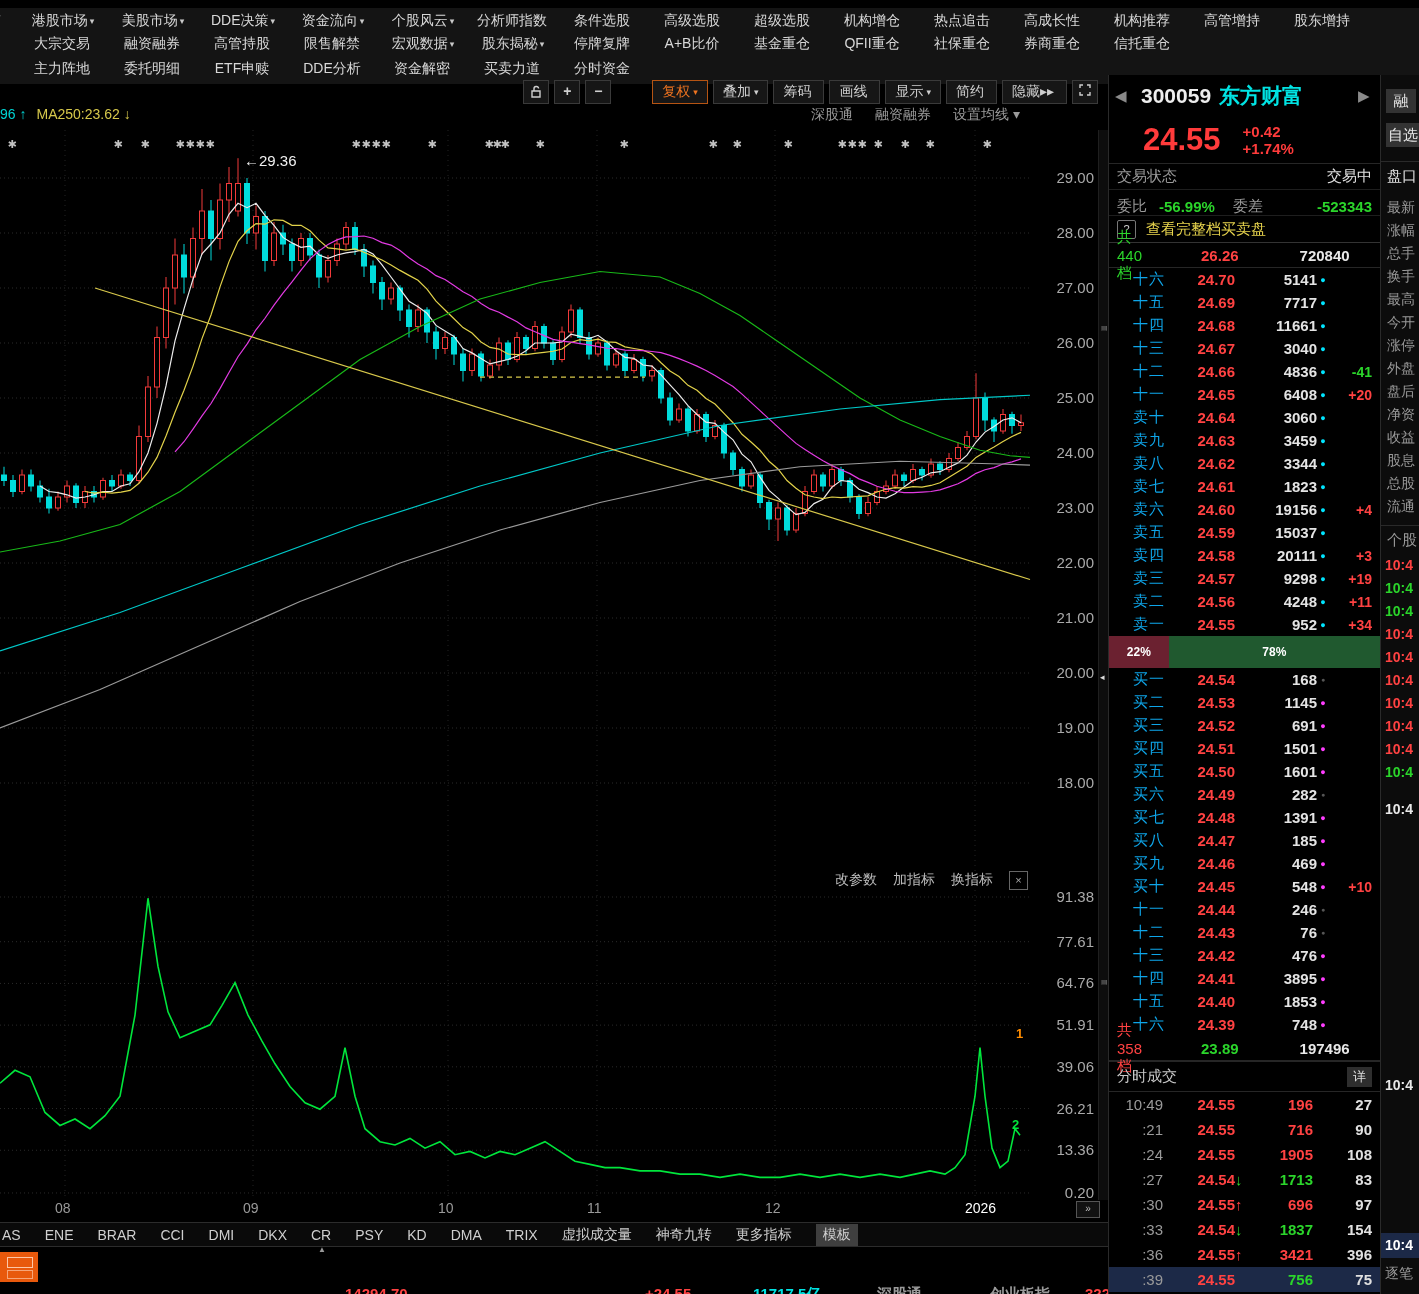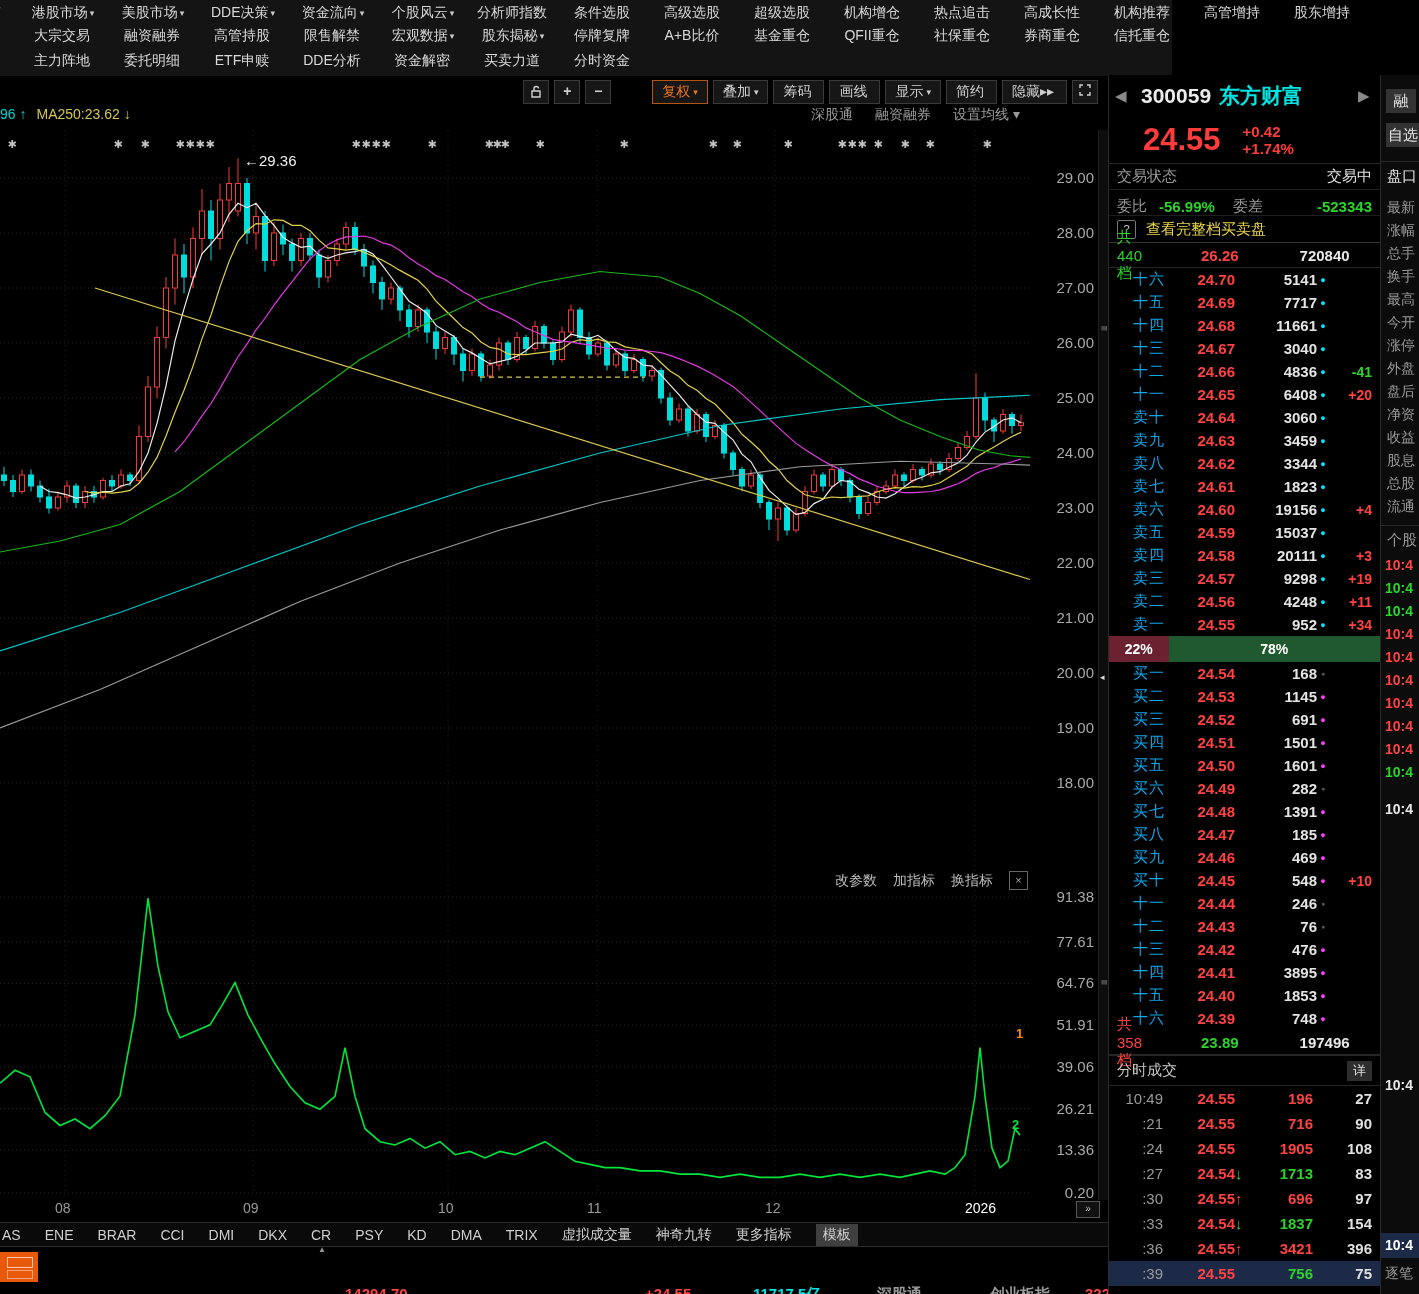--- a/index.html
+++ b/index.html
@@ -1,39 +1,39 @@
 <!DOCTYPE html>
 <html><head>
 <meta charset="utf-8">
 <style>
   html,body{margin:0;padding:0;background:#000;}
   .app{position:relative;width:1419px;height:1294px;background:#000;overflow:hidden;
        font-family:"Liberation Sans","DejaVu Sans",sans-serif;color:#ddd;-webkit-font-smoothing:antialiased;}
   
-  .menubar{position:absolute;left:0;top:0;width:1172px;height:76px;background:#141414;border-bottom:1px solid #000;}
+  .menubar{position:absolute;left:0;top:8px;width:1419px;height:76px;background:#141414;border-bottom:1px solid #000;}
   .mrow{position:absolute;left:18px;display:flex;}
   .mrow1{top:1px;} .mrow2{top:24px;} .mrow3{top:49px;}
   .mi{width:90px;height:23px;line-height:23px;text-align:center;font-size:14px;color:#d8d8d8;cursor:pointer;white-space:nowrap;}
   .mi .caret{font-size:9px;color:#c9c9c9;margin-left:2px;vertical-align:1px;}
   .edgecaret{position:absolute;left:-4px;top:4px;font-size:9px;color:#c9c9c9;}
   
   .toolbar{position:absolute;left:0;top:78px;width:1108px;height:27px;display:flex;justify-content:flex-end;align-items:center;gap:5px;padding-right:10px;box-sizing:border-box;}
   .tbtn{height:22px;line-height:20px;padding:0 9px;background:#161616;border:1px solid #3a3a3a;color:#cfcfcf;font-size:14px;cursor:pointer;white-space:nowrap;}
   .tbtn.accent{color:#f07420;border-color:#b65413;margin-left:36px;}
   .tbtn .caret{font-size:9px;margin-left:3px;vertical-align:1px;}
   .tbtn.sq{width:24px;padding:0;text-align:center;font-weight:700;}
   .subbar{position:absolute;left:0;top:106px;width:1108px;height:22px;font-size:14px;text-decoration:underline;}
   .subbar .maleft{position:absolute;left:0;top:0;}
   .ma96{color:#00d2d2;} .ma250{color:#d6c84b;margin-left:10px;}
   .subbar .links{position:absolute;right:88px;top:0;display:flex;gap:22px;color:#9a9a9a;}
   .subbar .links span{cursor:pointer;}
   
   .ksvg{position:absolute;left:0;top:130px;}
   .vsvg{position:absolute;left:0;top:865px;}
-  .subhead{position:absolute;top:871px;left:0;width:1028px;display:flex;justify-content:flex-end;gap:16px;font-size:14px;color:#bbb;align-items:center;}
+  .subhead{position:absolute;top:871px;left:0;width:1028px;display:flex;justify-content:flex-end;gap:16px;font-size:14px;color:#bbb;}
   .subhead span{cursor:pointer;}
   .xbox{width:17px;height:17px;border:1px solid #666;color:#aaa;font-size:11px;line-height:16px;text-align:center;cursor:pointer;}
   .vscroll{position:absolute;left:1098px;top:130px;width:10px;height:1070px;background:#0d0d0d;border-left:1px solid #1f1f1f;}
   .grip{position:absolute;left:2px;width:6px;height:10px;color:#777;font-size:7px;line-height:3px;overflow:hidden;}
   .varrow{position:absolute;left:1px;width:8px;height:14px;color:#ddd;font-size:9px;line-height:14px;}
   .xaxis{position:absolute;left:0;top:1200px;width:1108px;height:20px;font-size:14px;color:#9a9a9a;}
   .xaxis span{position:absolute;top:0;}
   .expandbtn{position:absolute;left:1076px;top:1201px;width:22px;height:15px;border:1px solid #555;color:#bbb;font-size:10px;line-height:14px;text-align:center;cursor:pointer;background:#111;}
   .tabbar{position:absolute;left:0;top:1222px;width:1108px;height:25px;border-top:1px solid #2c2c2c;border-bottom:1px solid #2c2c2c;background:#0a0a0a;display:flex;align-items:center;gap:24px;padding-left:2px;font-size:14px;color:#cfcfcf;box-sizing:border-box;}
   .tabbar .tab{cursor:pointer;white-space:nowrap;}
@@ -68,21 +68,21 @@
   .obsum .s1{font-weight:400;}
   .obsum .s2{margin-left:14px;} .obsum .s3{margin-left:16px;} .obsum .s4{margin-left:auto;}
   .obrows{}
   .ob-row{height:23px;display:flex;align-items:center;padding:0 8px;font-size:15px;cursor:pointer;}
   .ob-lab{width:42px;color:#0ea5e9;letter-spacing:1px;margin-left:16px;}
   .ob-px{width:60px;text-align:right;font-weight:700;color:#ff4242;}
   .ob-vol{width:82px;text-align:right;font-weight:700;color:#e4e4e4;}
   .ob-dot{width:12px;text-align:center;font-size:9px;}
   .dot-cyan{color:#00e5ff;} .dot-magenta{color:#ff3dff;} .dot-gray{color:#555;font-size:7px;}
   .ob-dlt{flex:1;text-align:right;font-weight:700;font-size:14px;}
-  .ratio{height:26px;display:flex;font-weight:700;font-size:14px;}
+  .ratio{height:32px;display:flex;font-weight:700;font-size:12px;}
   .ratio .l{width:22%;background:#6b2130;color:#fff;display:flex;align-items:center;justify-content:center;}
   .ratio .r{width:78%;background:#20592f;color:#fff;display:flex;align-items:center;justify-content:center;}
   .tapehead{height:29px;display:flex;align-items:center;padding:0 8px;border-top:1px solid #262626;border-bottom:1px solid #262626;}
   .tapehead .t{color:#c9c9c9;font-size:15px;}
   .tapehead .detail{margin-left:auto;background:#2e2e2e;color:#ddd;font-size:13px;padding:1px 6px;cursor:pointer;}
   .tp-row{height:25px;display:flex;align-items:center;padding:0 8px;font-size:15px;}
   .tp-row.hl{background:#1c2947;}
   .tp-time{width:46px;text-align:right;color:#9a9a9a;}
   .tp-px{width:72px;text-align:right;font-weight:700;color:#ff4242;}
   .tp-arrow{width:12px;font-weight:700;}

